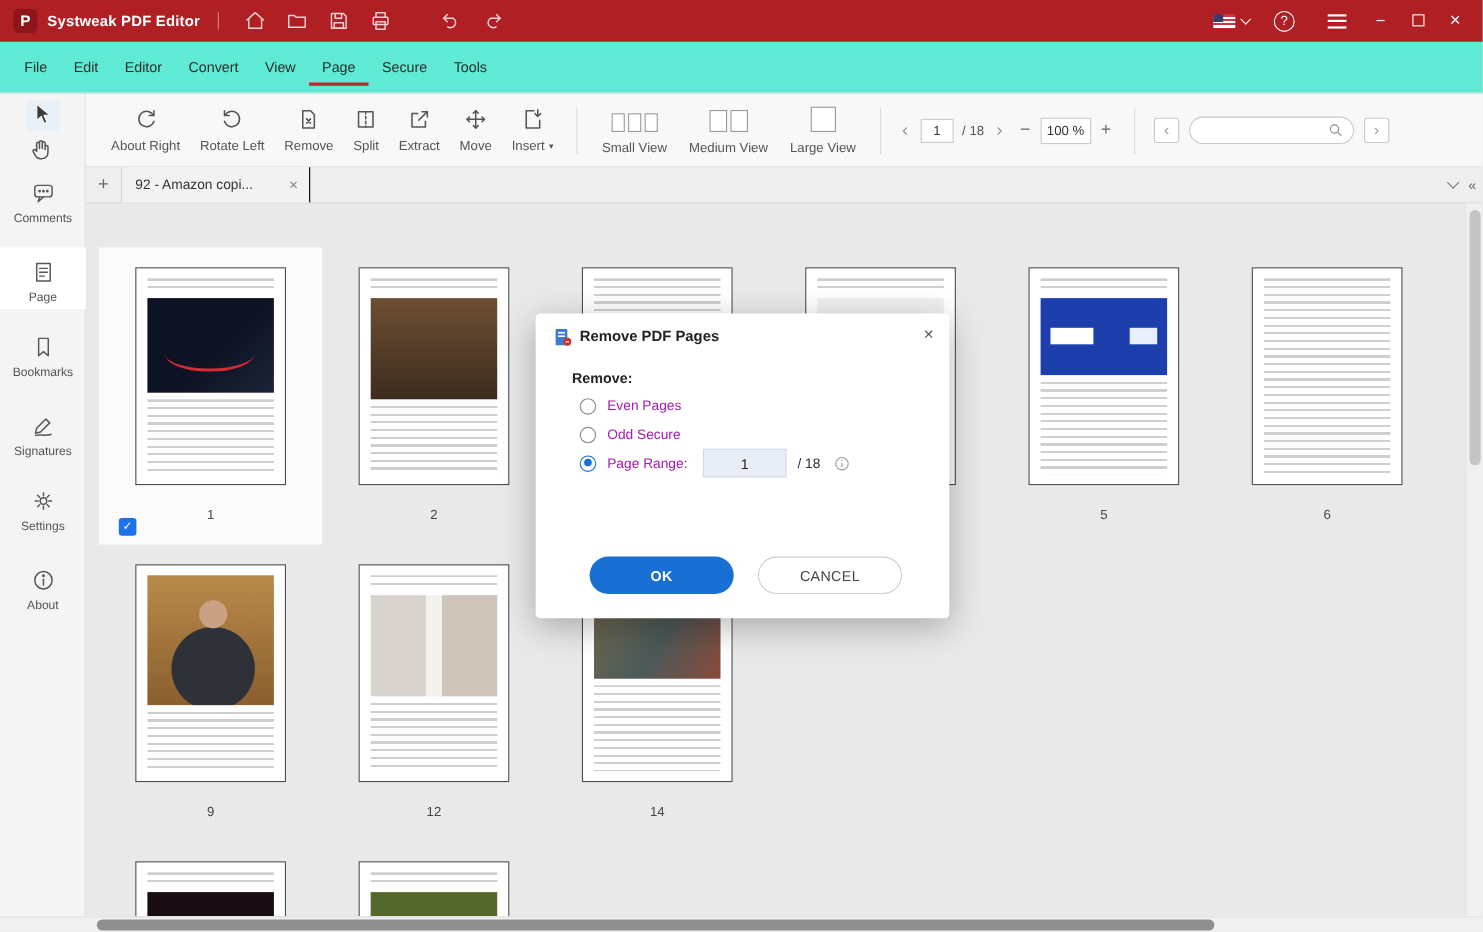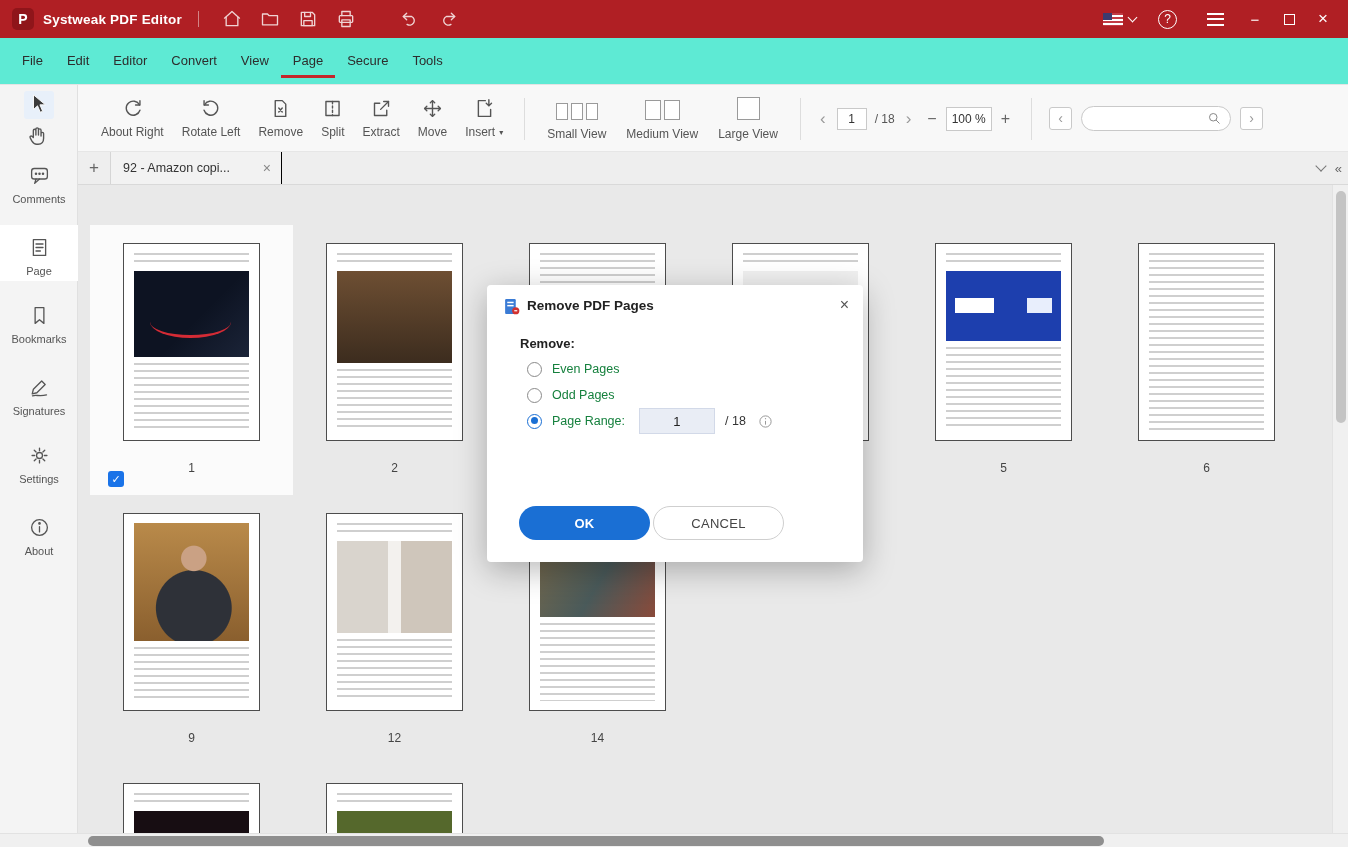--- a/index.html
+++ b/index.html
@@ -110,25 +110,25 @@
   .dialog { position:absolute; left:487px; top:285px; width:376px; height:277px; background:#fff; border-radius:4px; box-shadow:0 8px 32px rgba(0,0,0,.28); z-index:50; }
   .dlg-head { display:flex; align-items:flex-start; padding:13px 14px 0 16px; }
   .dlg-icon { width:17px; height:17px; margin-right:7px; }
   .dlg-title { font-size:13.5px; font-weight:bold; color:#222; }
   .dlg-close { margin-left:auto; color:#555; font-size:16px; line-height:14px; }
   .dlg-remove-label { margin:21px 0 0 33px; font-size:13px; color:#222; font-weight:bold; }
   .opt-row { display:flex; align-items:center; margin:10px 0 0 40px; height:16px; }
   .radio { width:15px; height:15px; border:1.5px solid #8a8a8a; border-radius:50%; position:relative; flex:0 0 15px; }
   .radio.checked { border-color:#1a6fd4; }
   .radio.checked::after { content:""; position:absolute; left:2.5px; top:2.5px; width:7px; height:7px; border-radius:50%; background:#1a6fd4; }
-  .opt-label { margin-left:10px; font-size:12.5px; color:#15803d; }
+  .opt-label { margin-left:10px; font-size:12.5px; color:#a21caf; }
   .range-input { width:76px; height:26px; margin-left:14px; border:1px solid #d2d9e8; background:#e9edf5; text-align:center; font-size:13px; color:#222; outline:none; }
   .range-total { margin-left:10px; font-size:12.5px; color:#333; }
   .info-ic { width:15px; height:15px; margin-left:12px; }
-  .dlg-buttons { position:absolute; left:32px; top:221px; display:flex; gap:3px; }
+  .dlg-buttons { position:absolute; left:49px; top:221px; display:flex; gap:22px; }
   .btn { width:131px; height:34px; border-radius:17px; font-size:13px; display:flex; align-items:center; justify-content:center; letter-spacing:.3px; }
   .btn-ok { background:#1a6fd4; color:#fff; font-weight:bold; }
   .btn-cancel { background:#fff; color:#444; border:1px solid #cfcfcf; }
 </style>
 </head>
 <body>
 
 <div class="titlebar">
   <div class="logo">P</div>
   <div class="app-title">Systweak PDF Editor</div>
@@ -461,21 +461,21 @@
     <span class="dlg-title">Remove PDF Pages</span>
     <span class="dlg-close">×</span>
   </div>
   <div class="dlg-remove-label">Remove:</div>
   <div class="opt-row">
     <span class="radio"></span>
     <span class="opt-label">Even Pages</span>
   </div>
   <div class="opt-row">
     <span class="radio"></span>
-    <span class="opt-label">Odd Pages</span>
+    <span class="opt-label">Odd Secure</span>
   </div>
   <div class="opt-row">
     <span class="radio checked"></span>
     <span class="opt-label">Page Range:</span>
     <input class="range-input" value="1" style="">
     <span class="range-total">/ 18</span>
     <svg class="info-ic" viewBox="0 0 24 24">
         <circle cx="12" cy="12" r="9" fill="none" stroke="#999" stroke-width="1.6"></circle>
         <path d="M12 11v6" stroke="#999" stroke-width="1.6"></path>
         <circle cx="12" cy="7.4" r="1" fill="#999"></circle>

